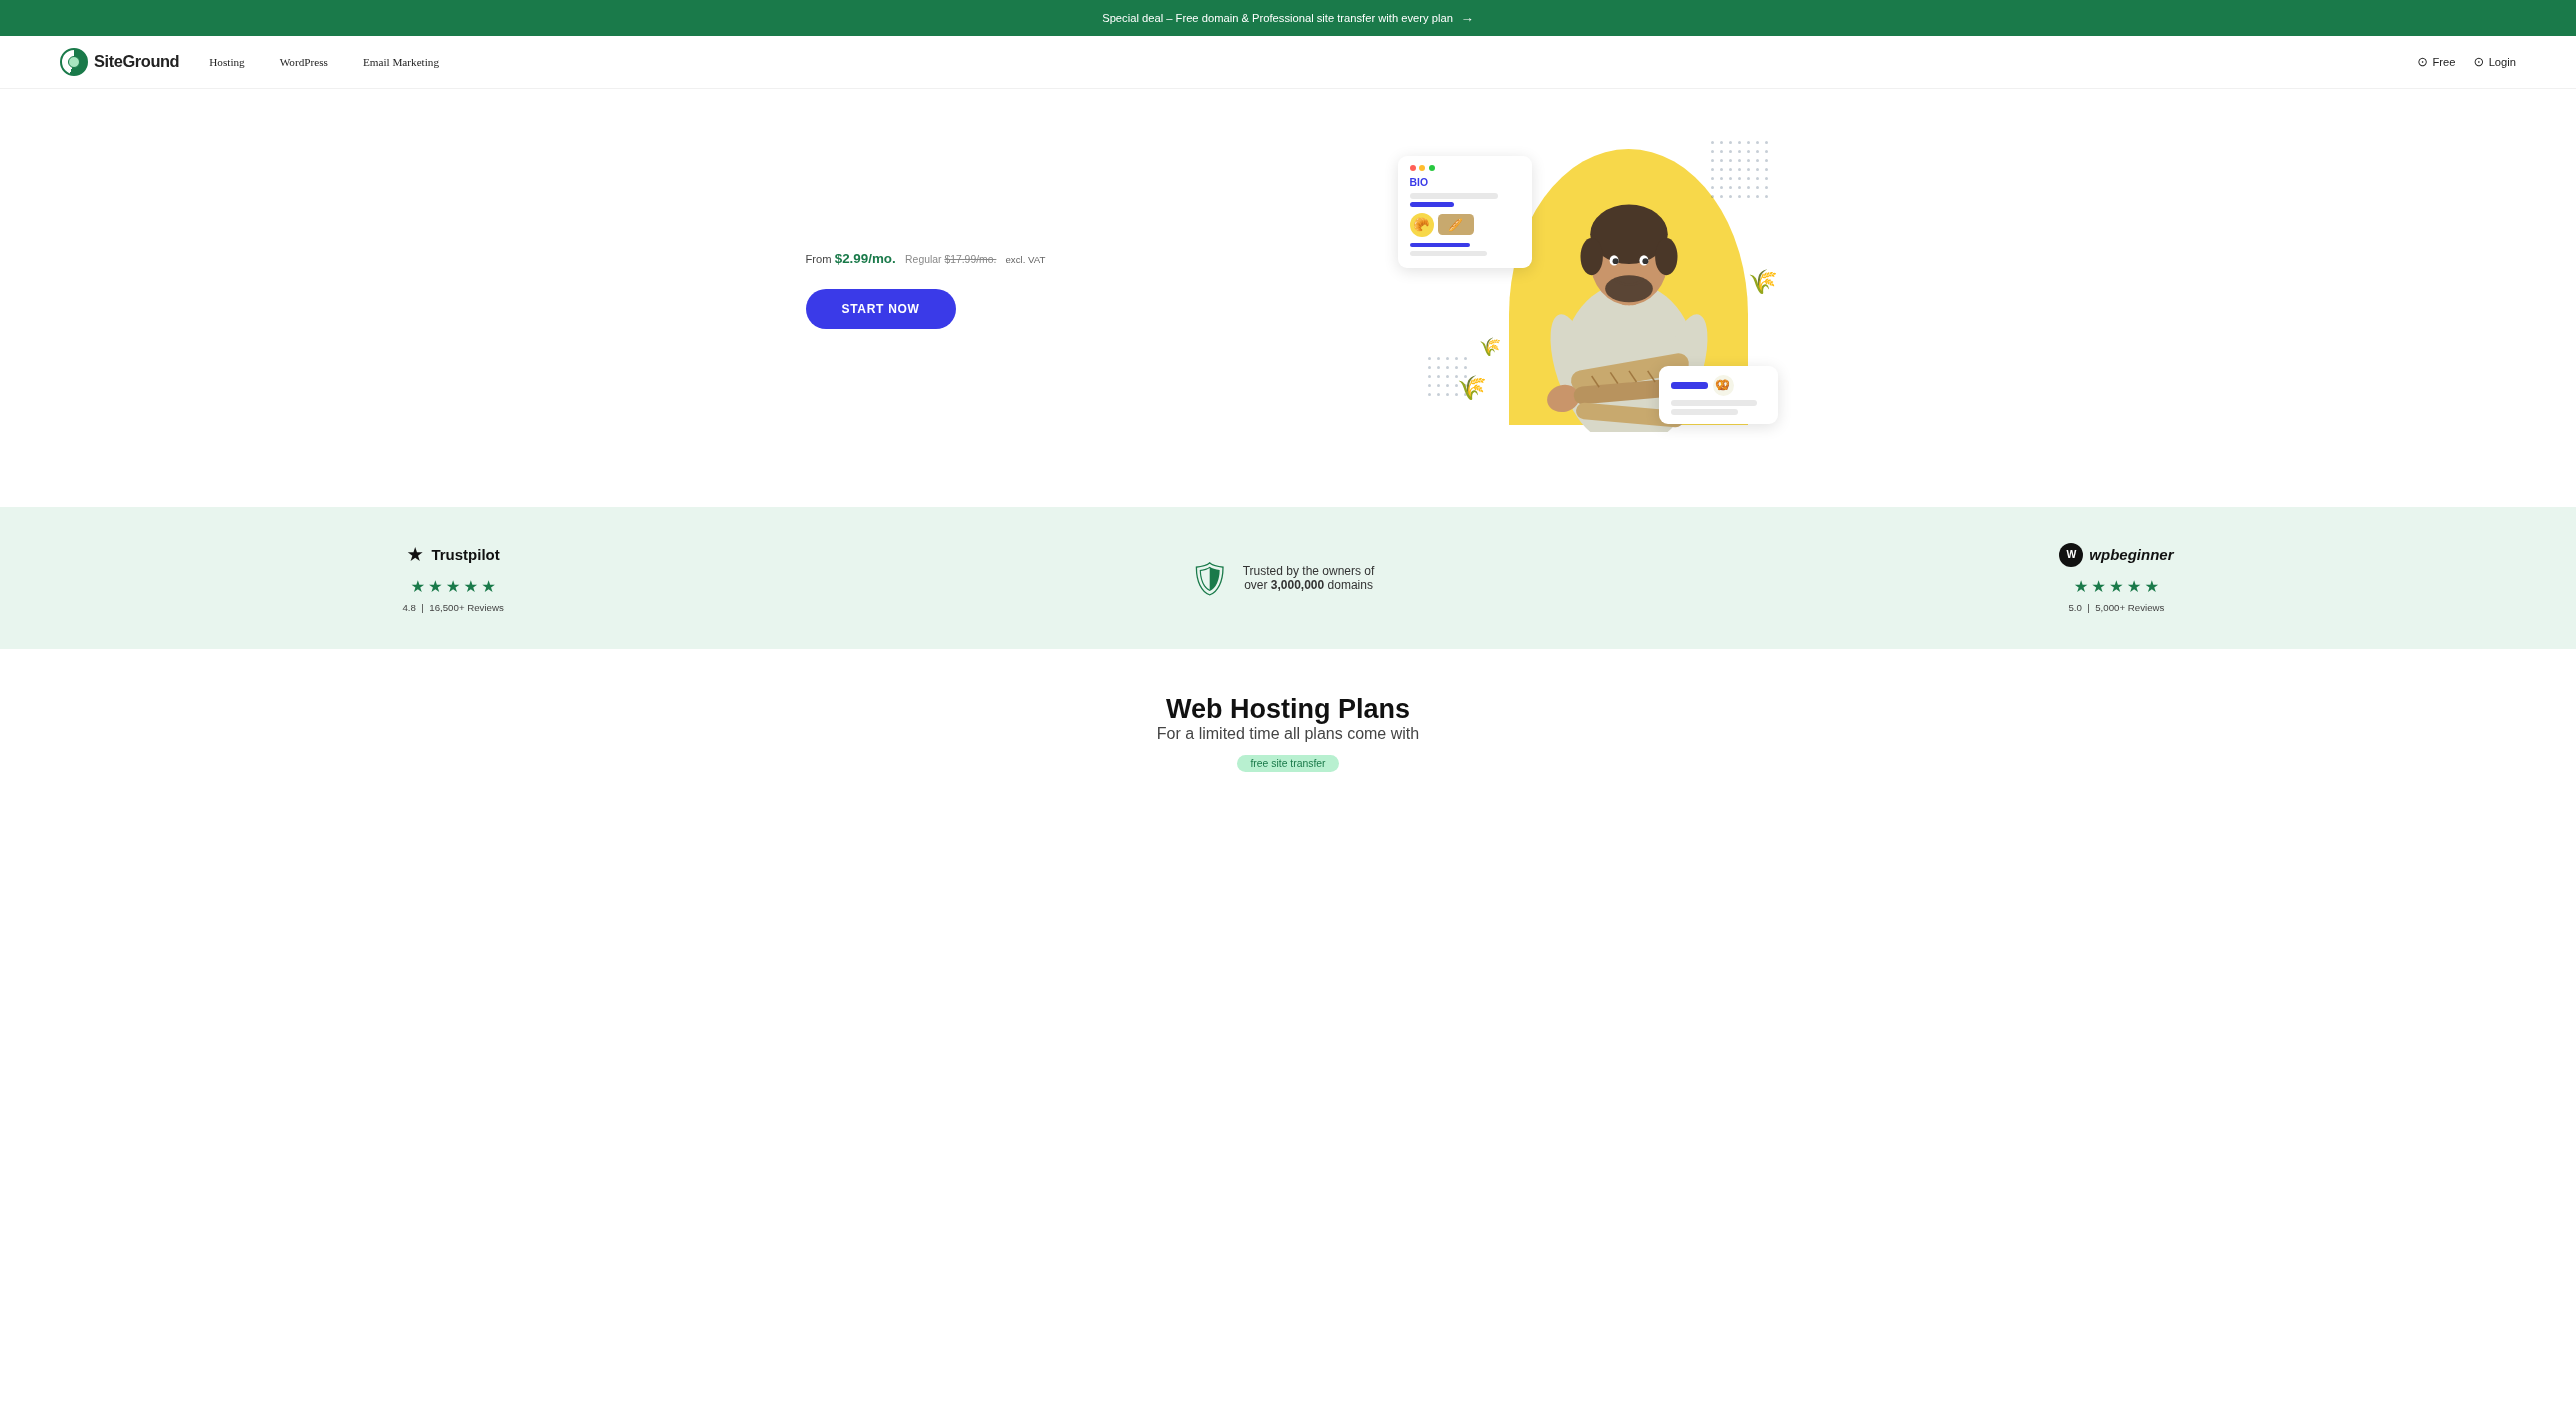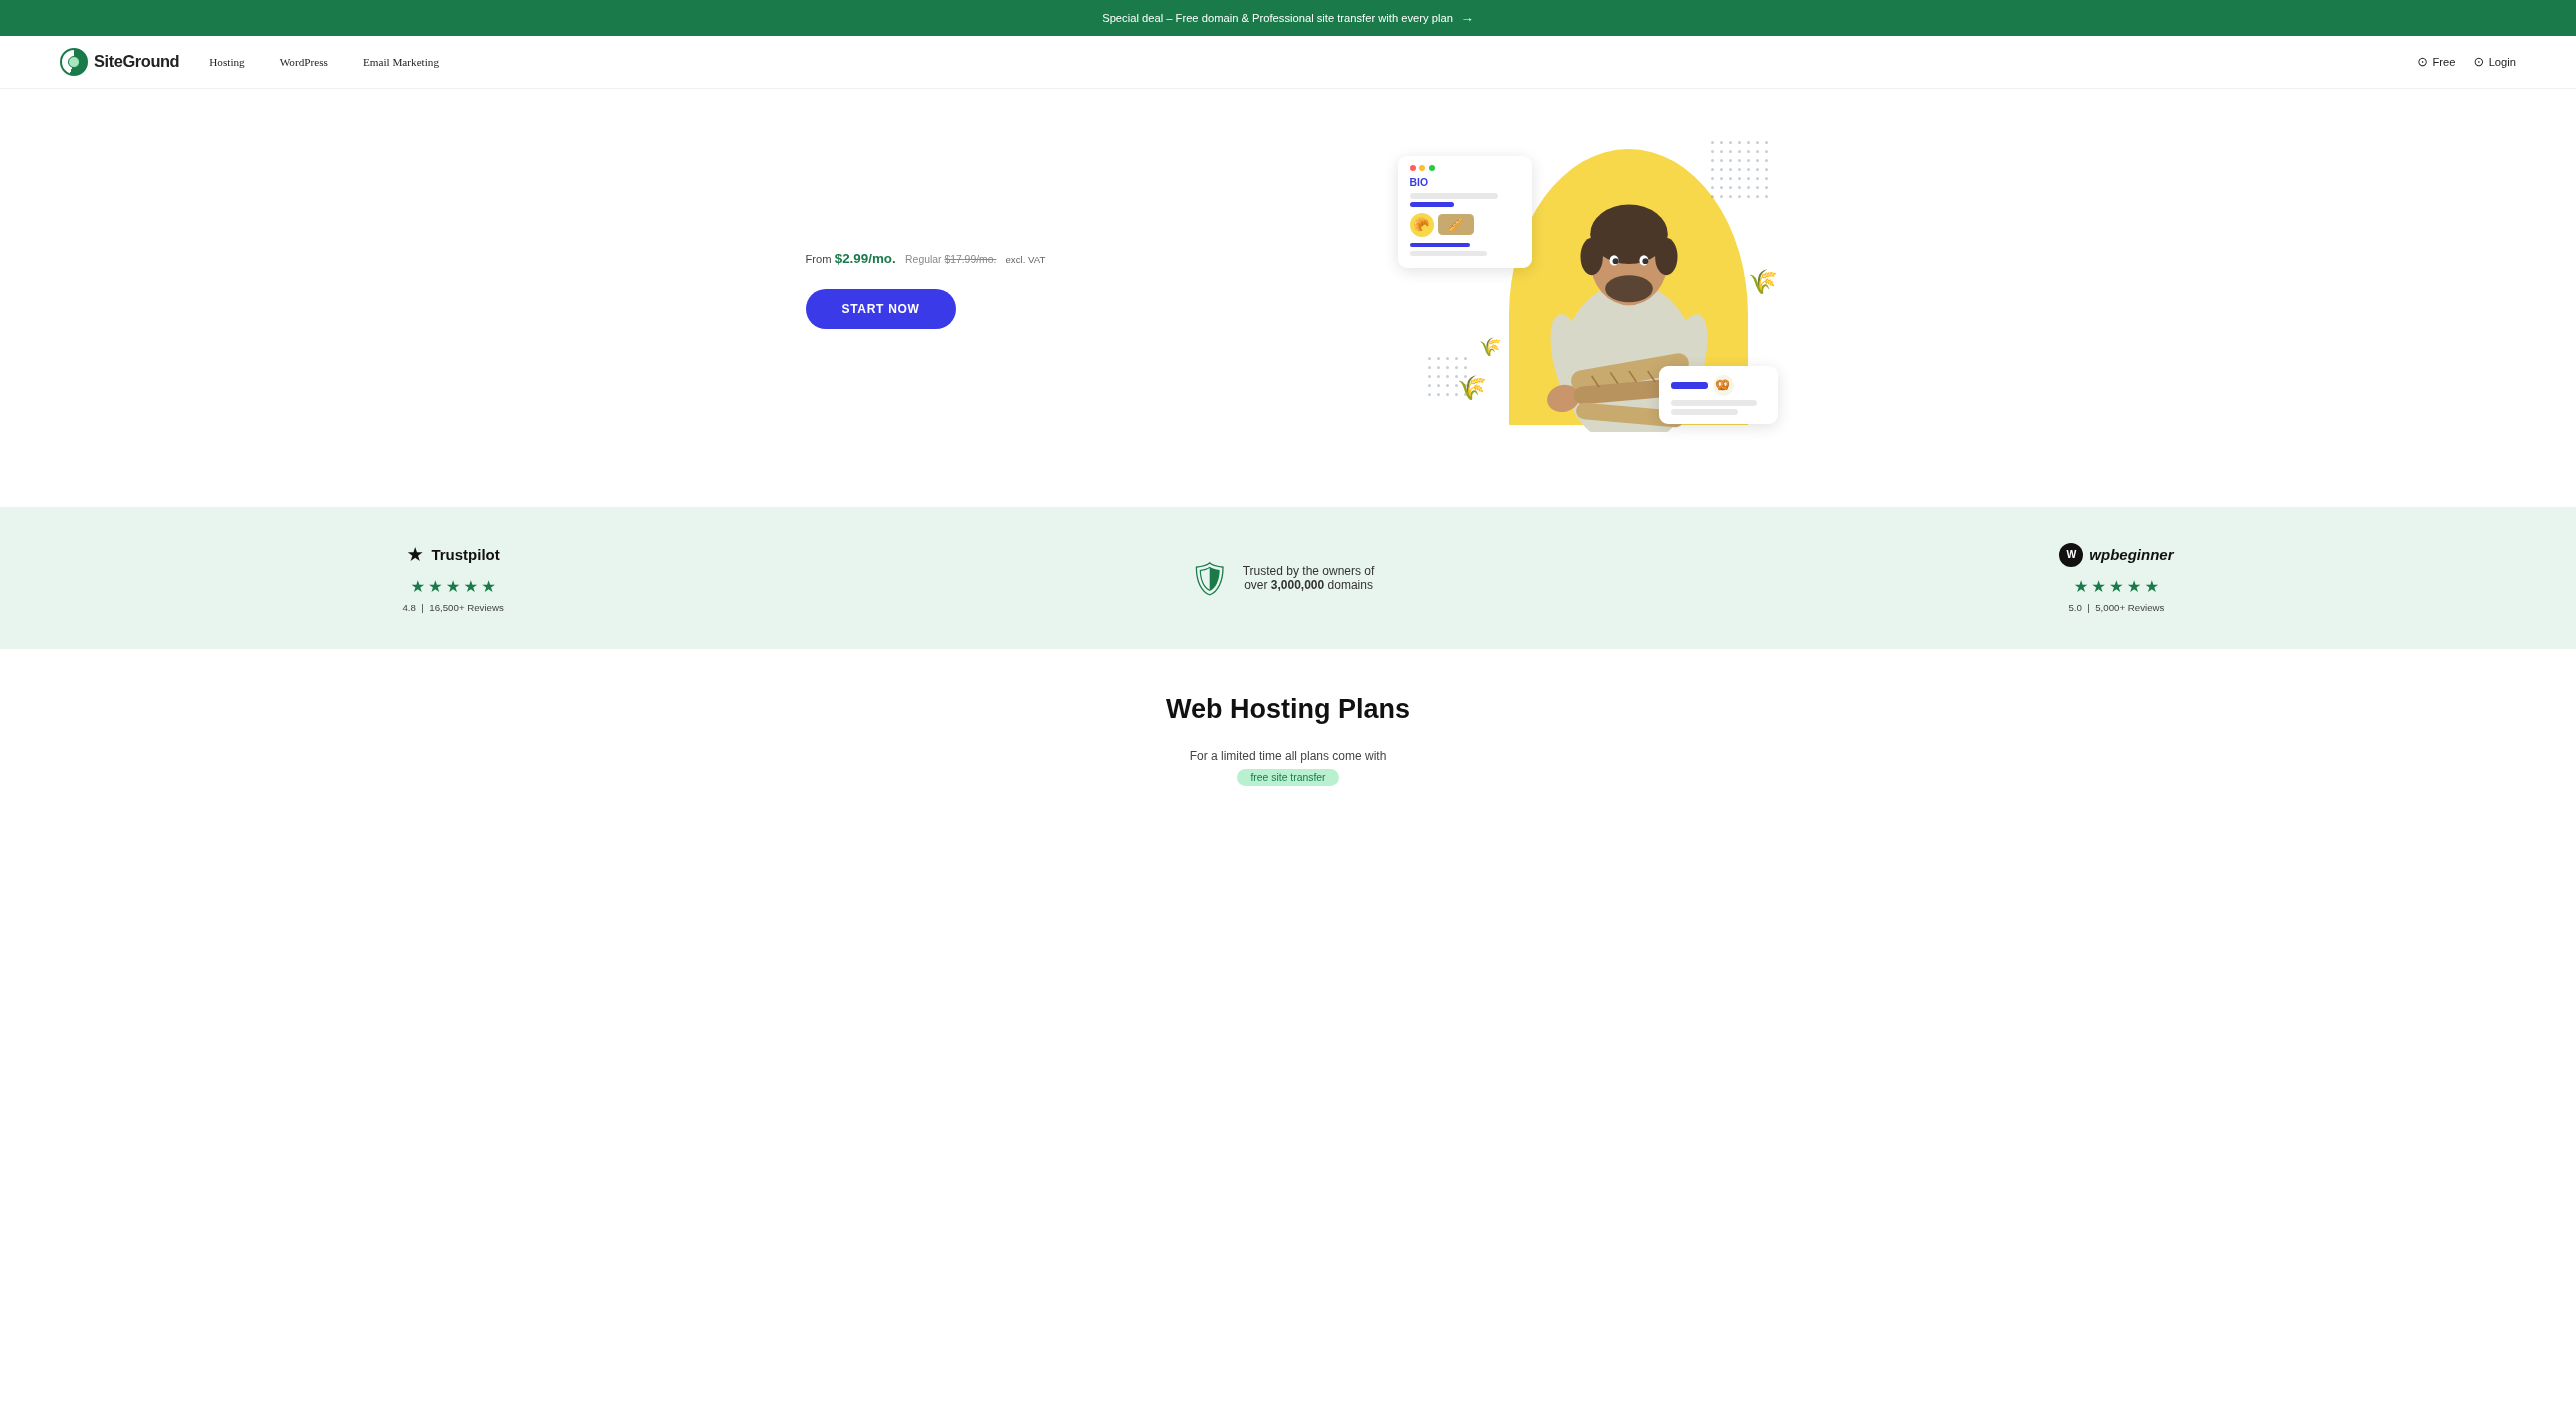--- a/index.html
+++ b/index.html
@@ -185,22 +185,22 @@
     .trust-text { font-size: 12px; color: #333; max-width: 149px; text-align: center; }
     .wp-logo { display: flex; align-items: center; gap: 6px; margin-bottom: 4.5px; }
     .wp-circle { width: 24px; height: 24px; border-radius: 50%; background: #111; display: flex; align-items: center; justify-content: center; color: #fff; font-size: 10.4px; font-weight: 700; }
     .wp-name { font-size: 15px; font-weight: 800; color: #111; font-style: italic; }
 
     
     .plans-section {
       padding: 45px 60px 30px;
       text-align: center;
     }
-    .plans-title { font-size: 27px; font-weight: 800; color: #111; margin-bottom: 24px; }
-    .plans-subtitle { font-size: 12px; color: #444; margin-bottom: 6px; }
+    .plans-title { font-size: 27px; font-weight: 800; color: #111; margin-bottom: 0; }
+    .plans-subtitle { font-size: 16px; color: #444; margin-bottom: 12px; }
     .plans-badge {
       display: inline-block;
       background: #b8f0d0;
       color: #1a7a4a;
       border-radius: 15px;
       padding: 3px 13.4px;
       font-size: 10.4px;
       font-weight: 500;
     }
   </style>

